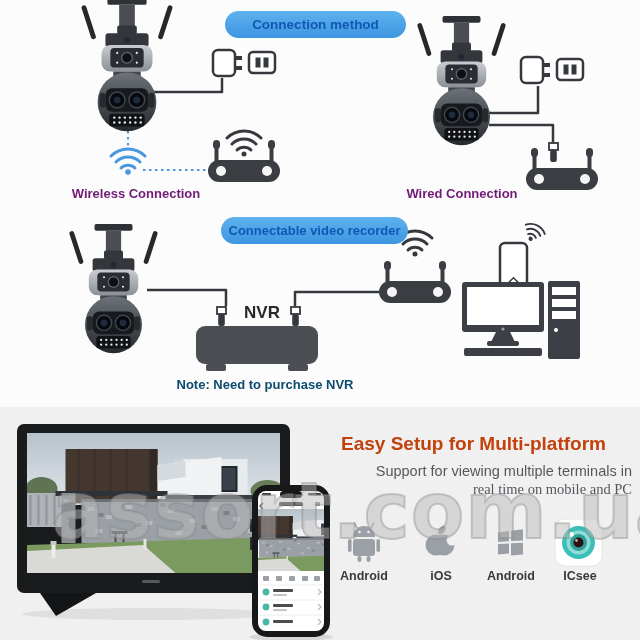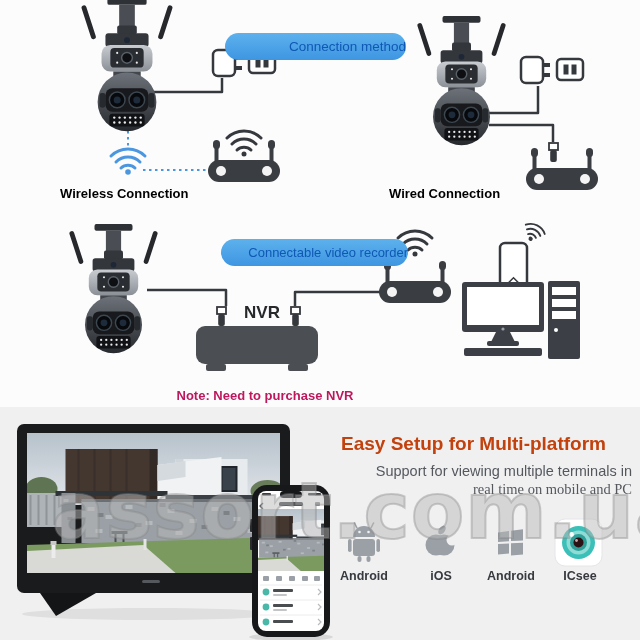--- a/index.html
+++ b/index.html
@@ -4,31 +4,31 @@
 <style>
   html,body{margin:0;padding:0;}
   #canvas{
     position:relative;width:640px;height:640px;overflow:hidden;
     background:#fcfcfd;font-family:"Liberation Sans", sans-serif;
   }
   .gray-panel{position:absolute;left:0;top:407px;width:640px;height:233px;background:#f0f0f1;z-index:0;}
   .svg-layer{position:absolute;left:0;top:0;z-index:1;}
   .txt{position:absolute;z-index:5;}
   .pill{
-    position:absolute;z-index:5;text-align:right;
+    position:absolute;z-index:5;text-align:center;
     background:linear-gradient(180deg,#5db1ec 0%,#3e96e2 100%);
-    border-radius:14px;color:#0f58b4;font-weight:normal;margin-top:22px;
+    border-radius:14px;color:#0f58b4;font-weight:bold;
   }
   .pill1{left:225px;top:11px;width:181px;height:27px;line-height:27px;font-size:13.5px;}
   .pill2{left:221px;top:217px;width:187px;height:27px;line-height:27px;font-size:13px;}
-  .conn-label{font-size:13px;font-weight:600;color:#000000;}
+  .conn-label{font-size:13px;font-weight:600;color:#701a75;text-align:center;}
   .wireless-label{left:60px;top:186px;width:152px;}
   .wired-label{left:389px;top:186px;width:146px;}
   .nvr-label{left:236px;top:303px;width:52px;text-align:center;font-size:17px;font-weight:bold;color:#26282b;}
-  .note{left:120px;top:388px;width:290px;text-align:center;font-size:13px;font-weight:bold;color:#be185d;}
+  .note{left:120px;top:377px;width:290px;text-align:center;font-size:13px;font-weight:bold;color:#0c4a6e;}
   .easy-title{left:341px;top:433px;width:295px;font-size:19px;font-weight:bold;color:#c2410c;}
   .easy-sub{left:342px;top:462px;width:290px;font-size:14.5px;line-height:18.5px;color:#54585d;text-align:right;}
   .plat-label{top:569px;width:70px;text-align:center;font-size:12.5px;font-weight:600;color:#36393d;}
   .pl-android{left:329px;}
   .pl-ios{left:406px;}
   .pl-windows{left:476px;}
   .pl-icsee{left:545px;}
   .watermark{
     position:absolute;left:52px;top:466px;z-index:8;pointer-events:none;
     font-family:"DejaVu Sans", sans-serif;font-size:78px;font-weight:bold;letter-spacing:1px;

